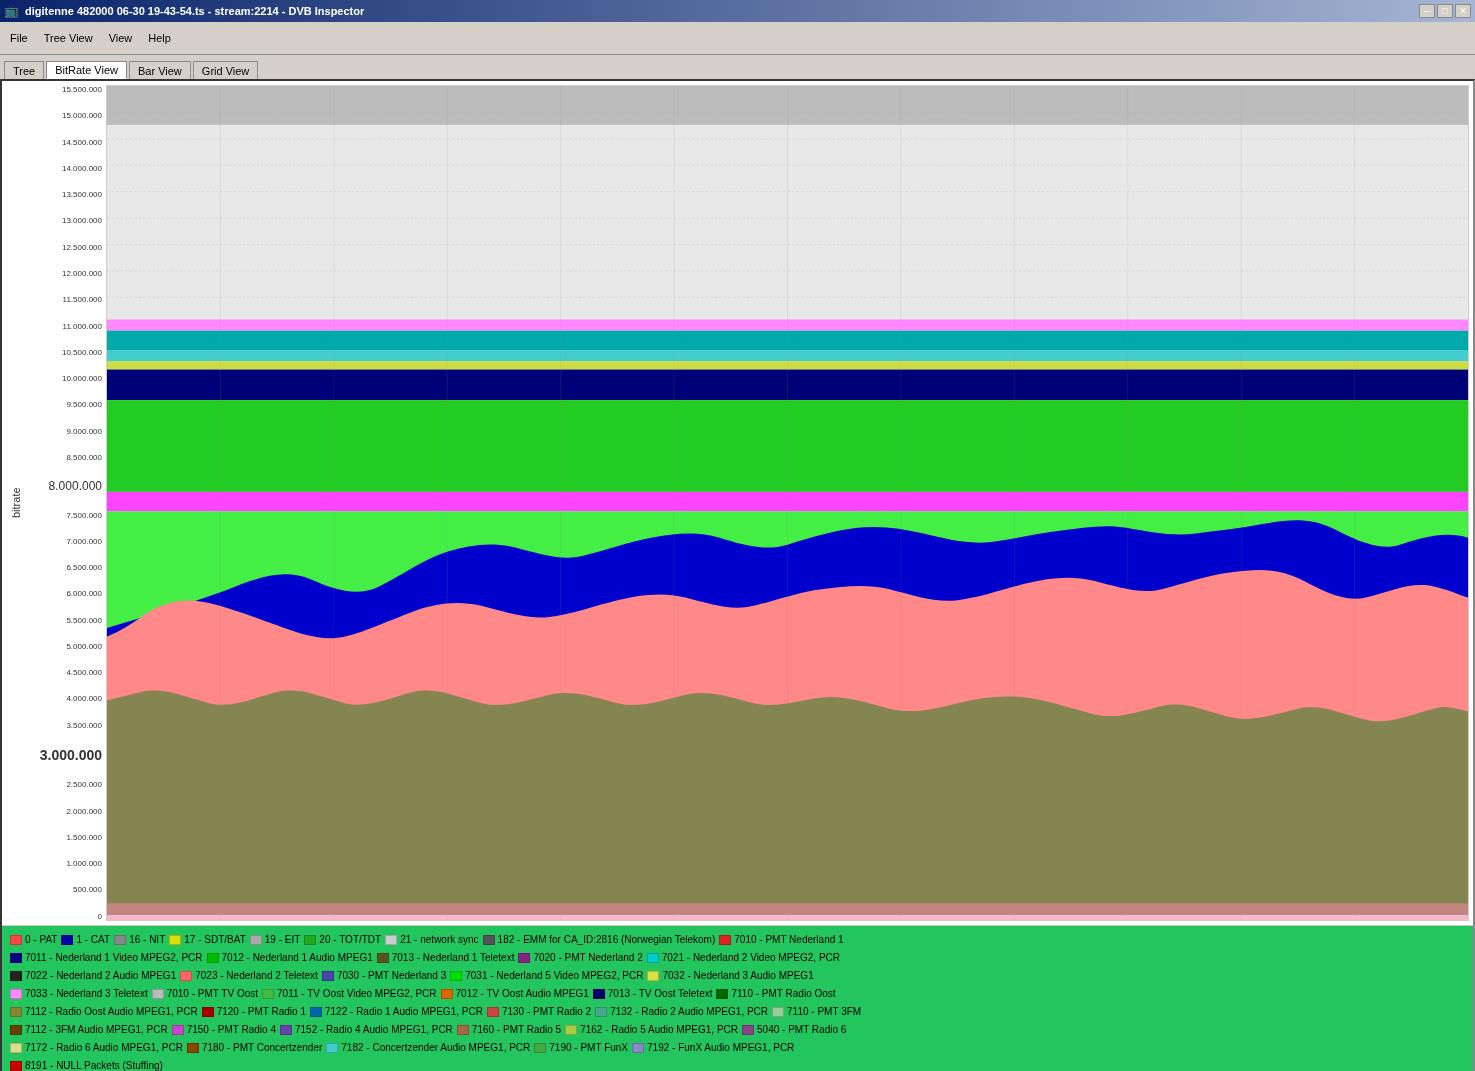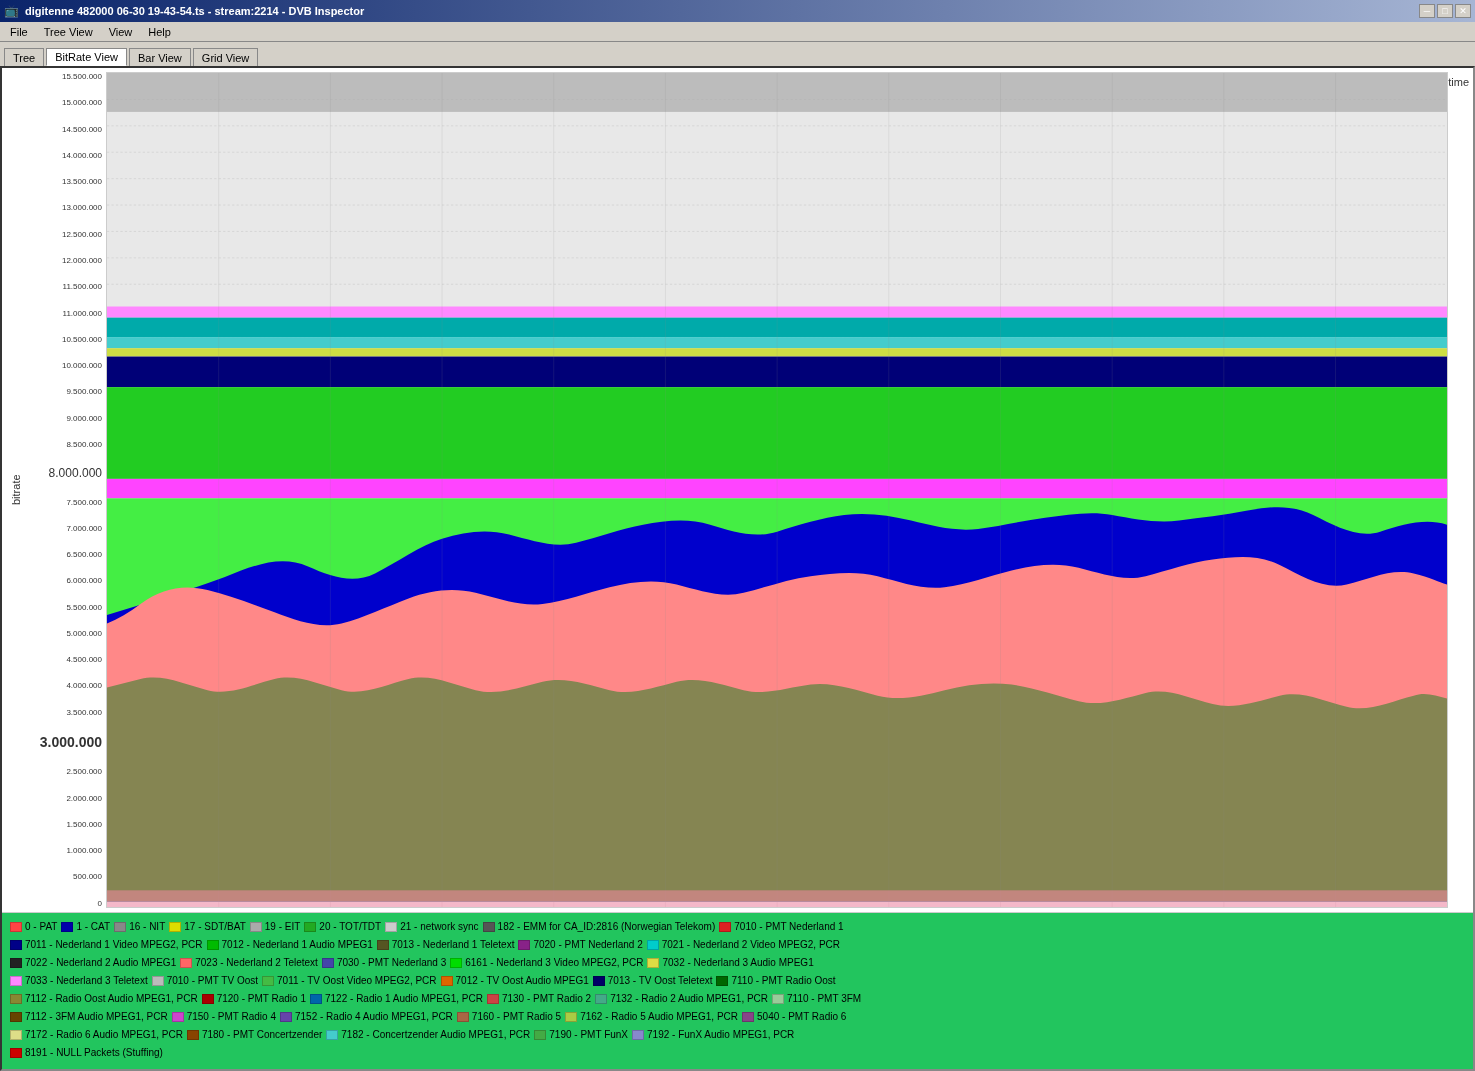--- a/index.html
+++ b/index.html
@@ -37,21 +37,21 @@
       background: #d4d0c8;
       border: 1px solid #888;
       font-size: 9px;
       display: flex;
       align-items: center;
       justify-content: center;
       cursor: pointer;
     }
     .menu-bar {
       background: #d4d0c8;
-      height: 20px;
+      height: 33px;
       display: flex;
       align-items: center;
       padding: 0 2px;
       border-bottom: 1px solid #888;
     }
     .menu-item {
       padding: 2px 8px;
       font-size: 11px;
       cursor: pointer;
     }
@@ -100,21 +100,21 @@
       text-align: center;
       color: #333;
       padding: 0 4px;
       display: flex;
       align-items: center;
       justify-content: center;
     }
     .chart-container {
       flex: 1;
       display: flex;
-      flex-direction: row;
+      flex-direction: column;
     }
     .chart-with-yaxis {
       display: flex;
       flex: 1;
     }
     .y-axis {
       width: 80px;
       display: flex;
       flex-direction: column;
       justify-content: space-between;
@@ -352,21 +352,20 @@
               <line x1="800" y1="0" x2="800" y2="600"></line>
               <line x1="900" y1="0" x2="900" y2="600"></line>
               <line x1="1000" y1="0" x2="1000" y2="600"></line>
               <line x1="1100" y1="0" x2="1100" y2="600"></line>
             </g>
 
             <rect x="0" y="588" width="1200" height="12" fill="#ff88aa" opacity="0.5"></rect>
           </svg>
         </div>
       </div>
-      <div class="x-axis-label">time</div>
     </div>
   </div>
 
   <div class="legend-area">
 
   <div class="legend-row">
         <div class="legend-item">
           <span class="legend-color" style="background-color: rgb(255, 68, 68);"></span>
           <span>0 - PAT</span>
         </div>
@@ -433,21 +432,21 @@
         <div class="legend-item">
           <span class="legend-color" style="background-color: rgb(255, 102, 102);"></span>
           <span>7023 - Nederland 2 Teletext</span>
         </div>
         <div class="legend-item">
           <span class="legend-color" style="background-color: rgb(68, 68, 170);"></span>
           <span>7030 - PMT Nederland 3</span>
         </div>
         <div class="legend-item">
           <span class="legend-color" style="background-color: rgb(0, 221, 0);"></span>
-          <span>6161 - Nederland 3 Video MPEG2, PCR</span>
+          <span>7031 - Nederland 5 Video MPEG2, PCR</span>
         </div>
         <div class="legend-item">
           <span class="legend-color" style="background-color: rgb(221, 221, 68);"></span>
           <span>7032 - Nederland 3 Audio MPEG1</span>
         </div>
       </div>
       <div class="legend-row">
         <div class="legend-item">
           <span class="legend-color" style="background-color: rgb(255, 136, 255);"></span>
           <span>7033 - Nederland 3 Teletext</span>

